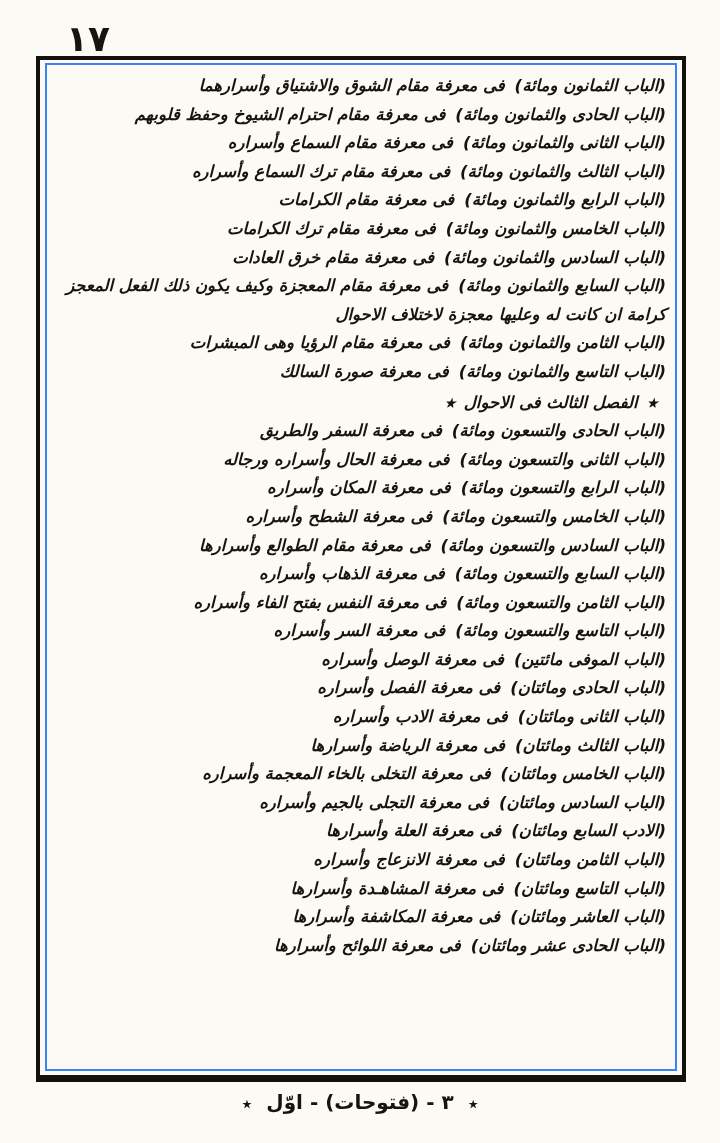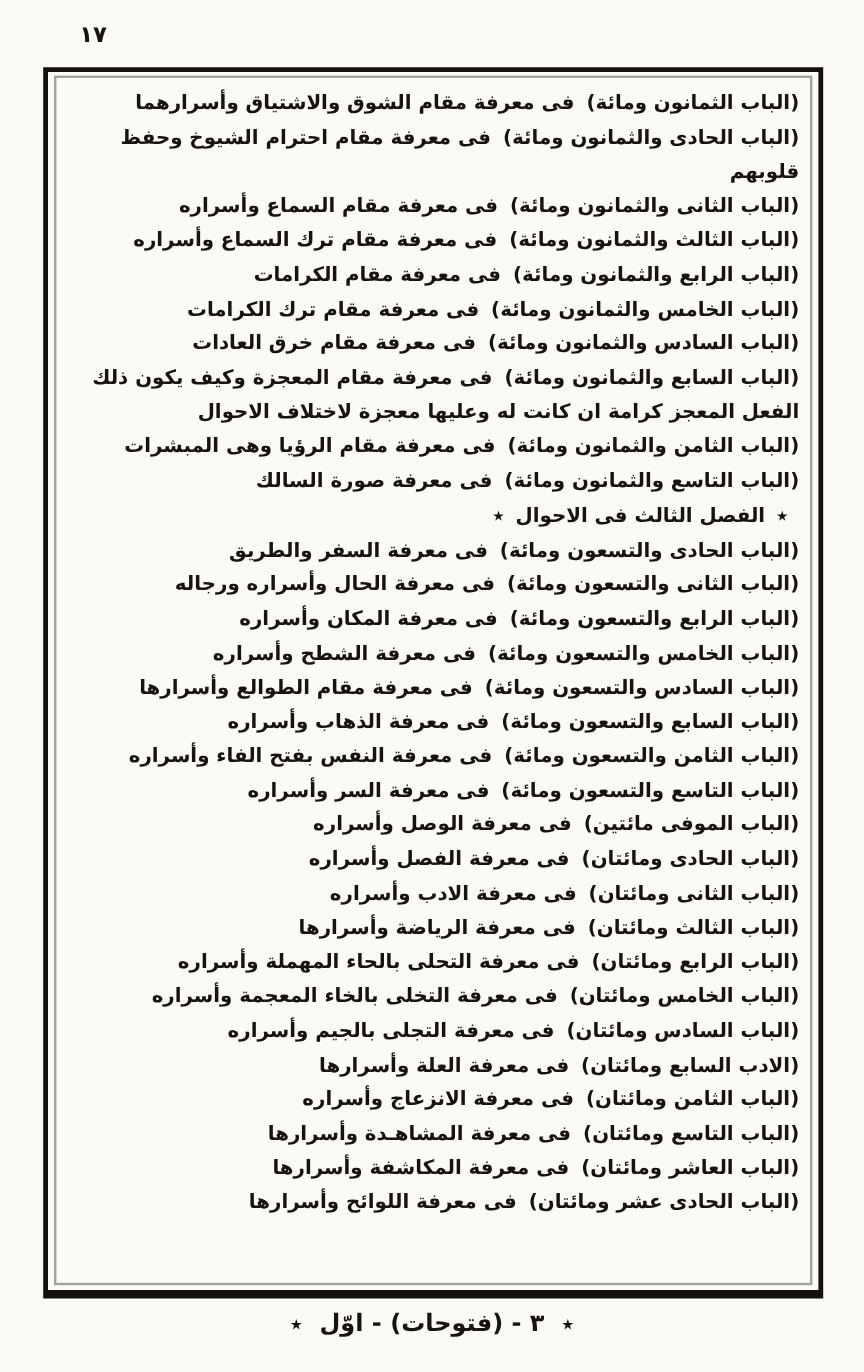--- a/index.html
+++ b/index.html
@@ -4,33 +4,34 @@
 <style>
   html,body{margin:0;padding:0;}
   body{
     width:720px;height:1143px;position:relative;overflow:hidden;
     background:#fbfaf5;
     font-family:"DejaVu Sans",sans-serif;
     color:#17130d;
   }
   .page-number{
     position:absolute;top:18px;left:66px;
-    font-size:19px;font-weight:bold;letter-spacing:2px;
+    font-size:36px;font-weight:bold;letter-spacing:2px;
   }
   .frame-outer{
     position:absolute;left:36px;top:56px;width:650px;height:1026px;
     box-sizing:border-box;
     border:4px solid #14110c;border-bottom-width:7px;
   }
   .frame-inner{
     position:absolute;inset:3px 5px 4px 5px;
     box-sizing:border-box;
-    border:2px solid #a3a3a3;
+    border:2px solid #3b82f6;
     padding:7px 9px 0 8px;
     overflow:hidden;
+    font-style:italic;
   }
   .toc{
     direction:rtl;text-align:right;
     font-size:16.5px;font-weight:bold;
     line-height:28.6px;
   }
   .row{min-height:28.6px;}
   .row .lbl{margin-left:10px;white-space:nowrap;}
   .row.heading{
     text-align:right;
@@ -71,21 +72,20 @@
           <div class="row entry"><span class="lbl">(الباب الرابع والتسعون ومائة)</span><span class="desc">فى معرفة المكان وأسراره</span></div>
           <div class="row entry"><span class="lbl">(الباب الخامس والتسعون ومائة)</span><span class="desc">فى معرفة الشطح وأسراره</span></div>
           <div class="row entry"><span class="lbl">(الباب السادس والتسعون ومائة)</span><span class="desc">فى معرفة مقام الطوالع وأسرارها</span></div>
           <div class="row entry"><span class="lbl">(الباب السابع والتسعون ومائة)</span><span class="desc">فى معرفة الذهاب وأسراره</span></div>
           <div class="row entry"><span class="lbl">(الباب الثامن والتسعون ومائة)</span><span class="desc">فى معرفة النفس بفتح الفاء وأسراره</span></div>
           <div class="row entry"><span class="lbl">(الباب التاسع والتسعون ومائة)</span><span class="desc">فى معرفة السر وأسراره</span></div>
           <div class="row entry"><span class="lbl">(الباب الموفى مائتين)</span><span class="desc">فى معرفة الوصل وأسراره</span></div>
           <div class="row entry"><span class="lbl">(الباب الحادى ومائتان)</span><span class="desc">فى معرفة الفصل وأسراره</span></div>
           <div class="row entry"><span class="lbl">(الباب الثانى ومائتان)</span><span class="desc">فى معرفة الادب وأسراره</span></div>
           <div class="row entry"><span class="lbl">(الباب الثالث ومائتان)</span><span class="desc">فى معرفة الرياضة وأسرارها</span></div>
-          <div class="row entry"><span class="lbl">(الباب الرابع ومائتان)</span><span class="desc">فى معرفة التحلى بالحاء المهملة وأسراره</span></div>
           <div class="row entry"><span class="lbl">(الباب الخامس ومائتان)</span><span class="desc">فى معرفة التخلى بالخاء المعجمة وأسراره</span></div>
           <div class="row entry"><span class="lbl">(الباب السادس ومائتان)</span><span class="desc">فى معرفة التجلى بالجيم وأسراره</span></div>
           <div class="row entry"><span class="lbl">(الادب السابع ومائتان)</span><span class="desc">فى معرفة العلة وأسرارها</span></div>
           <div class="row entry"><span class="lbl">(الباب الثامن ومائتان)</span><span class="desc">فى معرفة الانزعاج وأسراره</span></div>
           <div class="row entry"><span class="lbl">(الباب التاسع ومائتان)</span><span class="desc">فى معرفة المشاهـدة وأسرارها</span></div>
           <div class="row entry"><span class="lbl">(الباب العاشر ومائتان)</span><span class="desc">فى معرفة المكاشفة وأسرارها</span></div>
           <div class="row entry"><span class="lbl">(الباب الحادى عشر ومائتان)</span><span class="desc">فى معرفة اللوائح وأسرارها</span></div>
         </div>
     </div>
   </div>

